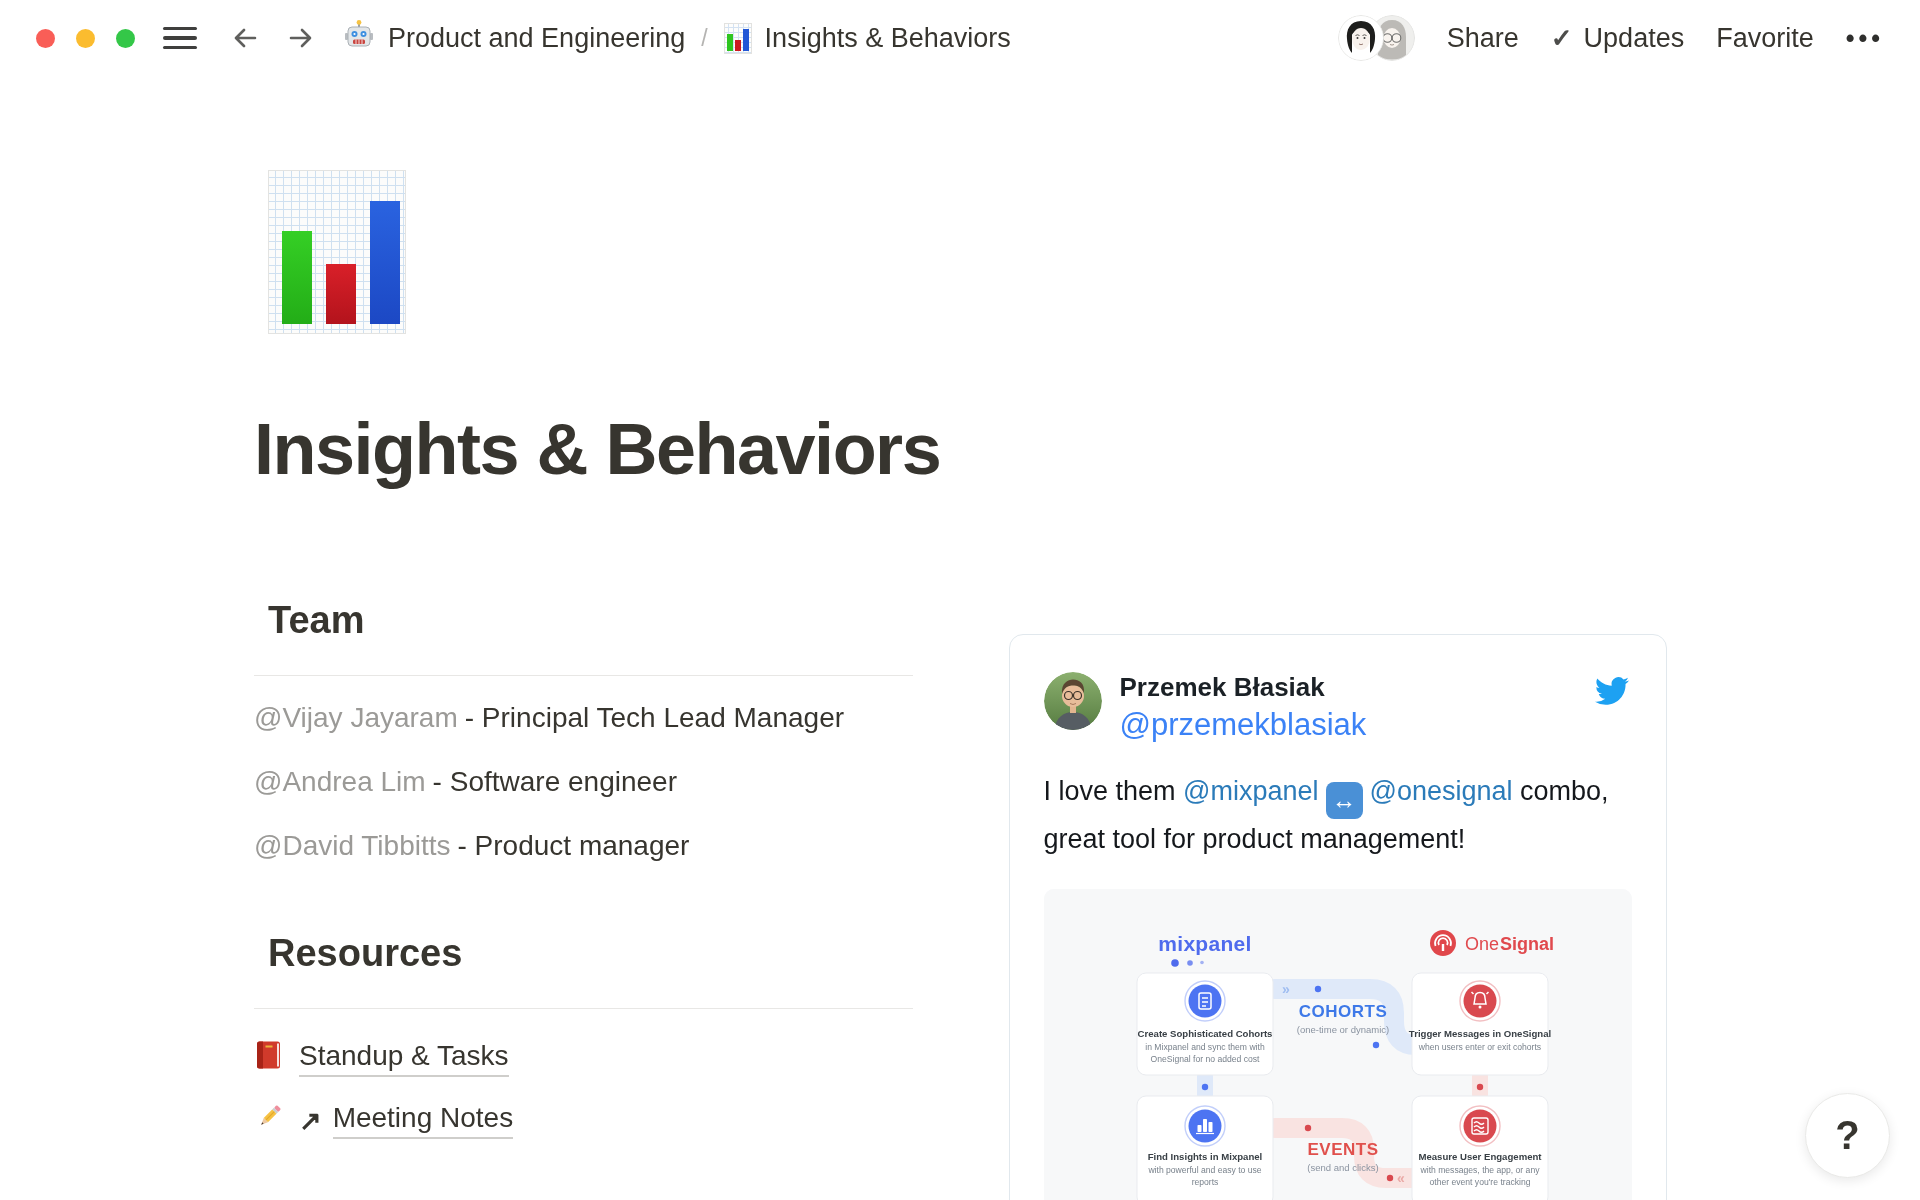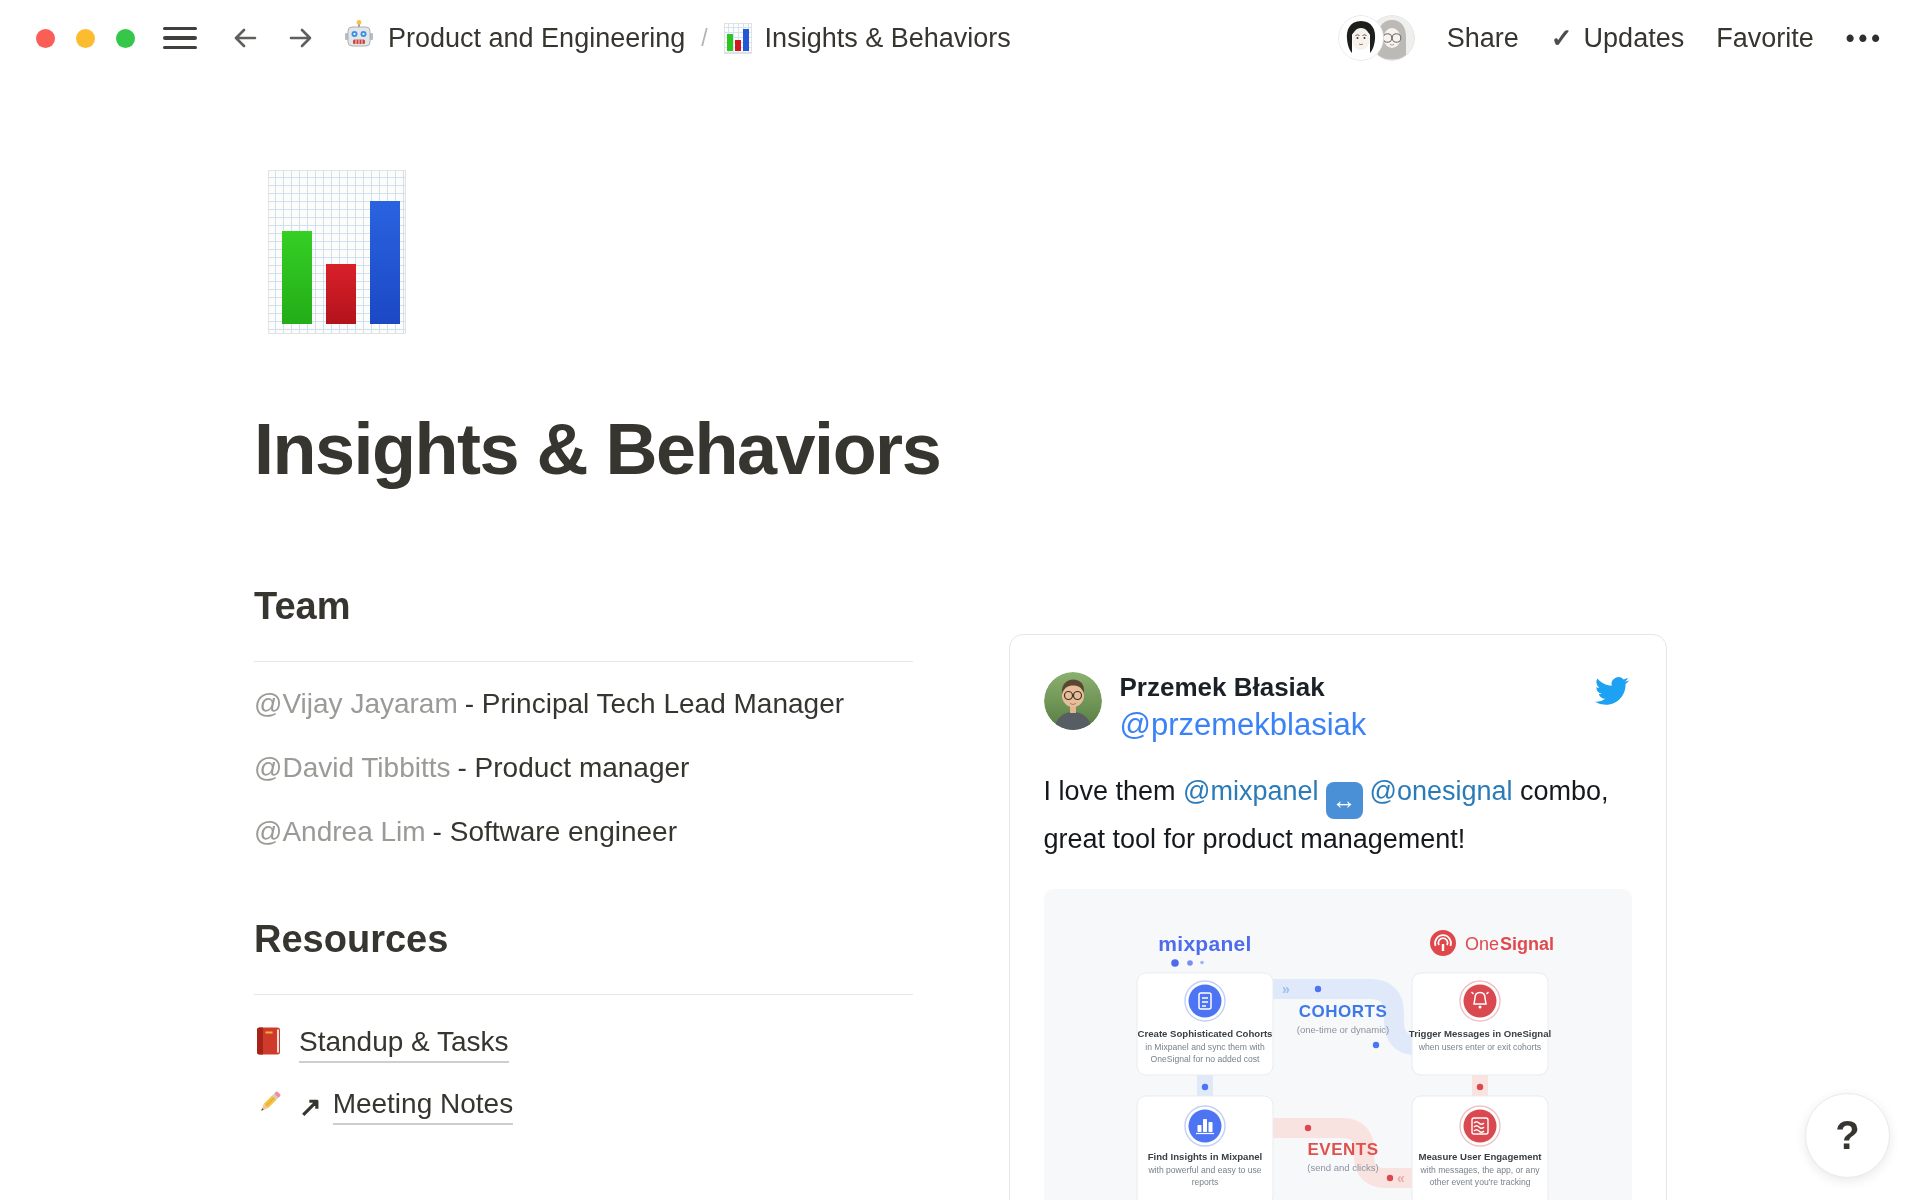--- a/index.html
+++ b/index.html
@@ -36,21 +36,21 @@
   main{padding-left:254px;position:relative;}
   .page-icon{margin:94px 0 0 14px;width:138px;height:164px;position:relative;cursor:pointer;background:
      repeating-linear-gradient(to right,transparent 0 7px,#cfe0f0 7px 8px),
      repeating-linear-gradient(to bottom,transparent 0 7px,#cfe0f0 7px 8px),#fcfcfb;
      box-shadow:inset 0 0 0 1px #e3e3e1;}
   .page-icon i,.chart-mini i{display:block;}
   .bar{position:absolute;}
   h1{margin:76px 0 0;font-size:72px;line-height:1.1;letter-spacing:-1.5px;font-weight:700;color:#37352f;}
   .columns{display:flex;gap:96px;margin-top:96px;padding-right:253px;}
   .col{flex:1;min-width:0;}
-  h2{font-size:38px;font-weight:700;margin:0;display:flex;align-items:center;gap:16px;color:#37352f;}
+  h2{font-size:38px;font-weight:700;margin:14px;display:flex;align-items:center;gap:16px;color:#37352f;}
   .hr{height:1px;background:#e8e7e5;margin-top:33px;}
   .team-list{margin-top:18px;font-size:28px;line-height:48px;}
   .member{margin:0 0 16px;}
   .mention{color:#9b9a97;cursor:pointer;}
   .role{color:#37352f;margin-left:7px;}
   .section-gap{margin-top:62px;}
   .res-list{margin-top:30px;font-size:28px;}
   .res-item{display:flex;align-items:center;gap:15px;margin-bottom:24px;}
   .res-link{color:#37352f;border-bottom:2px solid #cfcecb;padding-bottom:3px;cursor:pointer;text-decoration:none;}
   .ext-arrow{font-weight:700;font-size:27px;color:#37352f;margin-right:-4px;}
@@ -173,24 +173,24 @@
   <div class="columns">
 
     <section class="col">
       <h2>Team</h2>
       <div class="hr"></div>
       <div class="team-list">
         <p class="member">
           <span class="mention">@Vijay Jayaram</span><span class="role">- Principal Tech Lead Manager</span>
         </p>
         <p class="member">
-          <span class="mention">@David Tibbitts</span><span class="role">- Product manager</span>
+          <span class="mention">@Andrea Lim</span><span class="role">- Software engineer</span>
         </p>
         <p class="member">
-          <span class="mention">@Andrea Lim</span><span class="role">- Software engineer</span>
+          <span class="mention">@David Tibbitts</span><span class="role">- Product manager</span>
         </p>
       </div>
 
       <h2 class="section-gap">Resources</h2>
       <div class="hr"></div>
       <div class="res-list">
         <div class="res-item">
           <span>
             <svg width="30" height="32" viewBox="0 0 30 32">
               <rect x="3" y="2.5" width="23" height="27" rx="2.5" fill="#d03a2b"></rect>

